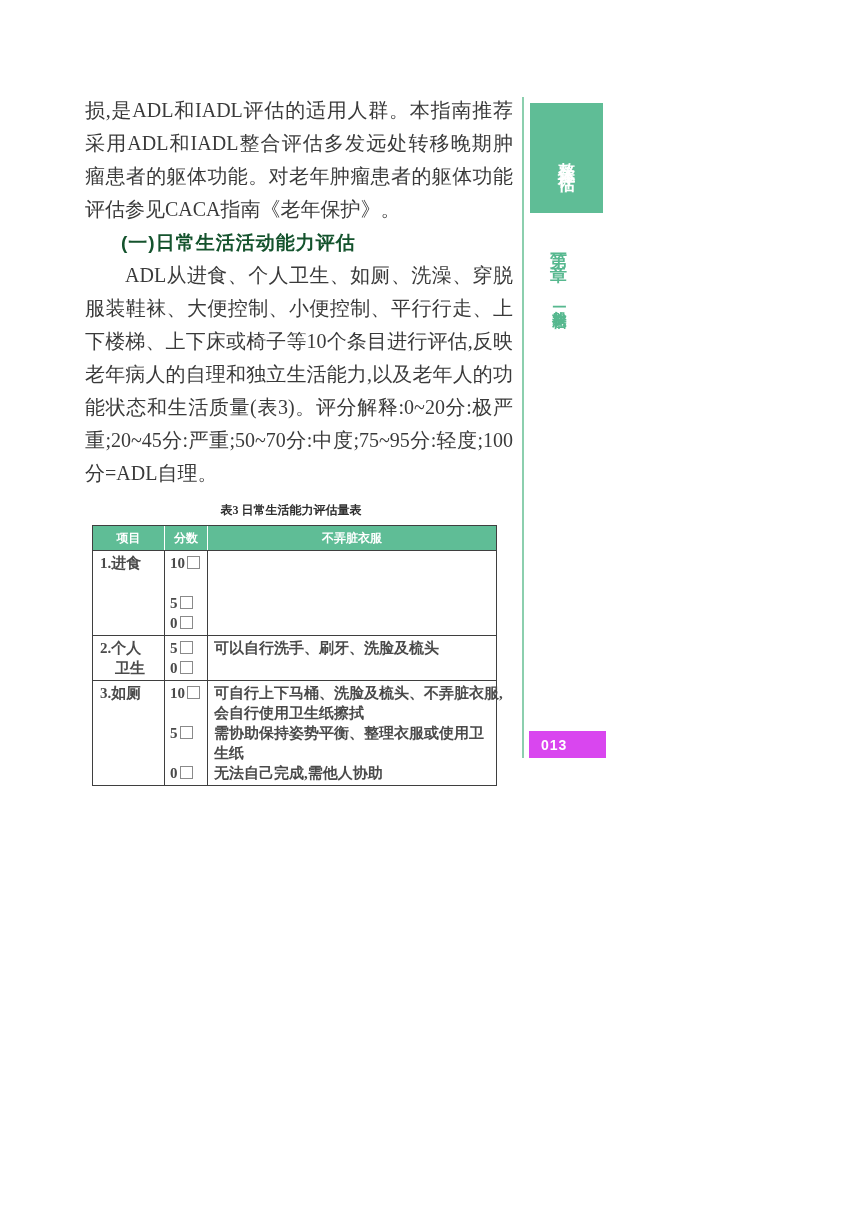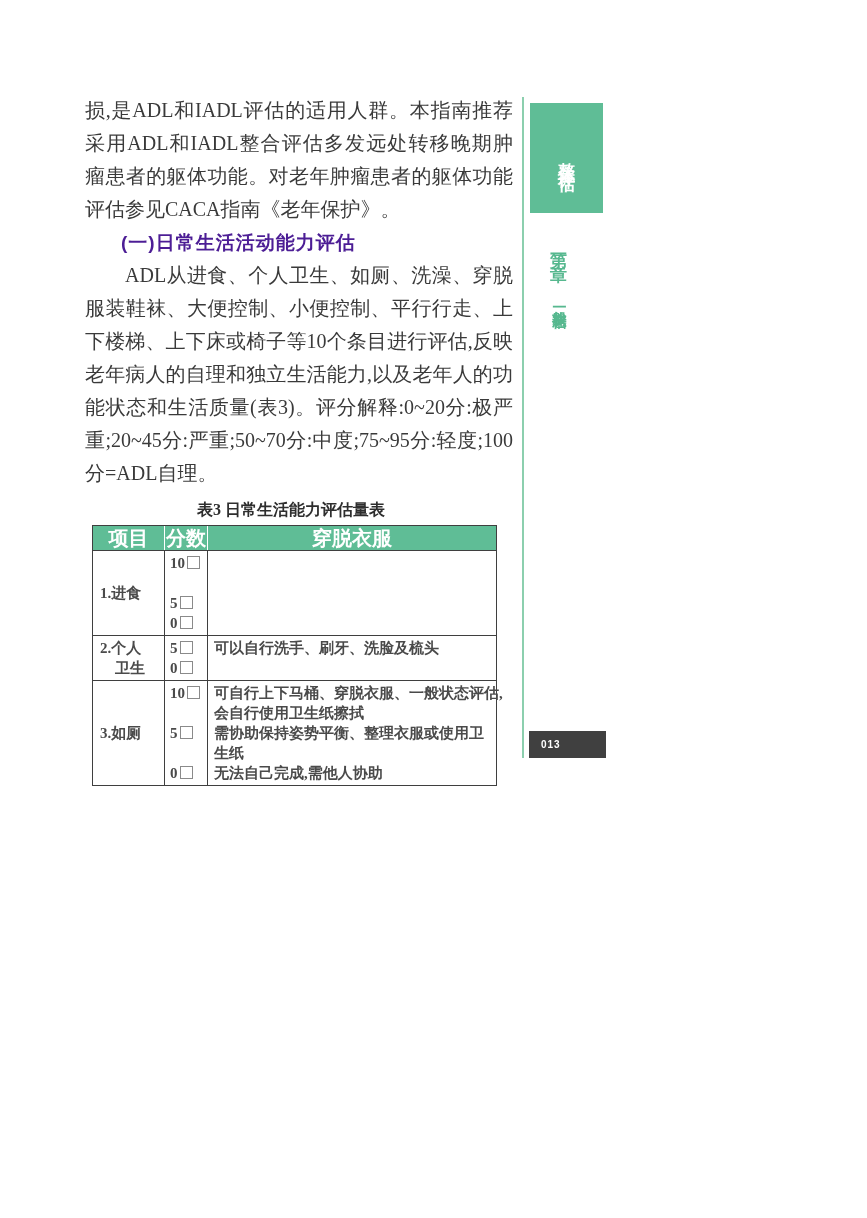--- a/index.html
+++ b/index.html
@@ -22,35 +22,35 @@
     font-size: 20px;
     line-height: 33px;
     text-align: justify;
   }
   .main-col p { margin: 0; }
   p.cont { text-indent: 0; }
   p.indent { text-indent: 40px; }
   .section-heading {
     margin: 0;
     text-indent: 36px;
-    color: #4c1d95;
+    color: #14532d;
     font-family: "Liberation Sans", "DejaVu Sans", sans-serif;
     font-weight: bold;
     font-size: 19px;
     line-height: 33px;
     letter-spacing: 1px;
   }
 
   
   .table-caption {
     margin: 9px 0 4px 0;
     width: 412px;
     text-align: center;
     font-weight: bold;
-    font-size: 16px;
+    font-size: 12px;
     line-height: 22px;
     color: #2e2e2e;
   }
   .atable {
     margin-left: 7px;
     width: 403px;
     border: 1px solid #3f3f3f;
     font-size: 15px;
     color: #4a4a4a;
   }
@@ -58,36 +58,36 @@
     display: grid;
     grid-template-columns: 72px 43px 1fr;
     border-top: 1px solid #3f3f3f;
   }
   .trow.first { border-top: none; }
   .hrow {
     background: #5fbd96;
     color: #ffffff;
     font-family: "Liberation Sans", "DejaVu Sans", sans-serif;
     font-weight: bold;
-    font-size: 20px;
+    font-size: 12px;
   }
   .hcell {
     line-height: 24px;
     height: 24px;
     text-align: center;
   }
   .hcell.b, .cell.b { border-right: 1px solid #3f3f3f; }
   .hrow .hcell.b { border-right: 1px solid #ffffff; }
   .cell { padding: 2px 0; font-weight: bold; }
   .cell-item {
     padding-left: 7px;
     padding-right: 2px;
     display: flex;
     flex-direction: column;
-    justify-content: center;
+    justify-content: flex-start;
   }
   .cell-item .iline { line-height: 20px; white-space: nowrap; }
   .cell-item .iline.i2 { padding-left: 15px; }
   .cell-score { padding-left: 5px; }
   .cell-desc { padding-left: 6px; padding-right: 2px; }
   .ln { height: 20px; line-height: 20px; white-space: nowrap; overflow: hidden; }
   .cb {
     display: inline-block;
     width: 11px;
     height: 11px;
@@ -144,25 +144,25 @@
     font-size: 14px;
     letter-spacing: 1px;
     font-weight: bold;
   }
   .page-num {
     position: absolute;
     left: 529px;
     top: 731px;
     width: 77px;
     height: 27px;
-    background: #404040;
+    background: #d946ef;
     color: #ffffff;
     font-family: "Liberation Sans", "DejaVu Sans", sans-serif;
     font-weight: bold;
-    font-size: 10px;
+    font-size: 14px;
     display: flex;
     align-items: center;
     box-sizing: border-box;
     padding-left: 12px;
     letter-spacing: 1px;
   }
 </style>
 </head>
 <body>
 
@@ -173,21 +173,21 @@
     <h3 class="section-heading">(一)日常生活活动能力评估</h3>
     <p class="indent">ADL从进食、个人卫生、如厕、洗澡、穿脱服装鞋袜、大便控制、小便控制、平行行走、上下楼梯、上下床或椅子等10个条目进行评估,反映老年病人的自理和独立生活能力,以及老年人的功能状态和生活质量(表3)。评分解释:0~20分:极严重;20~45分:严重;50~70分:中度;75~95分:轻度;100分=ADL自理。</p>
 
     <div class="table-caption">表3  日常生活能力评估量表</div>
 
     <div class="atable">
 
       <div class="trow hrow first">
         <div class="hcell b">项目</div>
         <div class="hcell b">分数</div>
-        <div class="hcell">穿脱衣服</div>
+        <div class="hcell">不弄脏衣服</div>
       </div>
 
       <div class="trow">
         <div class="cell b cell-item">
           <div class="iline">1.进食</div>
         </div>
         <div class="cell b cell-score">
           <div class="ln"><span>10</span><span class="cb"></span></div>
           <div class="ln"></div>
           <div class="ln"><span>5</span><span class="cb"></span></div>
@@ -214,21 +214,21 @@
           <div class="iline">3.如厕</div>
         </div>
         <div class="cell b cell-score">
           <div class="ln"><span>10</span><span class="cb"></span></div>
           <div class="ln"></div>
           <div class="ln"><span>5</span><span class="cb"></span></div>
           <div class="ln"></div>
           <div class="ln"><span>0</span><span class="cb"></span></div>
         </div>
         <div class="cell cell-desc">
-          <div class="ln">可自行上下马桶、穿脱衣服、一般状态评估,</div>
+          <div class="ln">可自行上下马桶、洗脸及梳头、不弄脏衣服,</div>
           <div class="ln">会自行使用卫生纸擦拭</div>
           <div class="ln">需协助保持姿势平衡、整理衣服或使用卫</div>
           <div class="ln">生纸</div>
           <div class="ln">无法自己完成,需他人协助</div>
         </div>
       </div>
     </div>
   </div>
 
   <div class="v-rule"></div>

